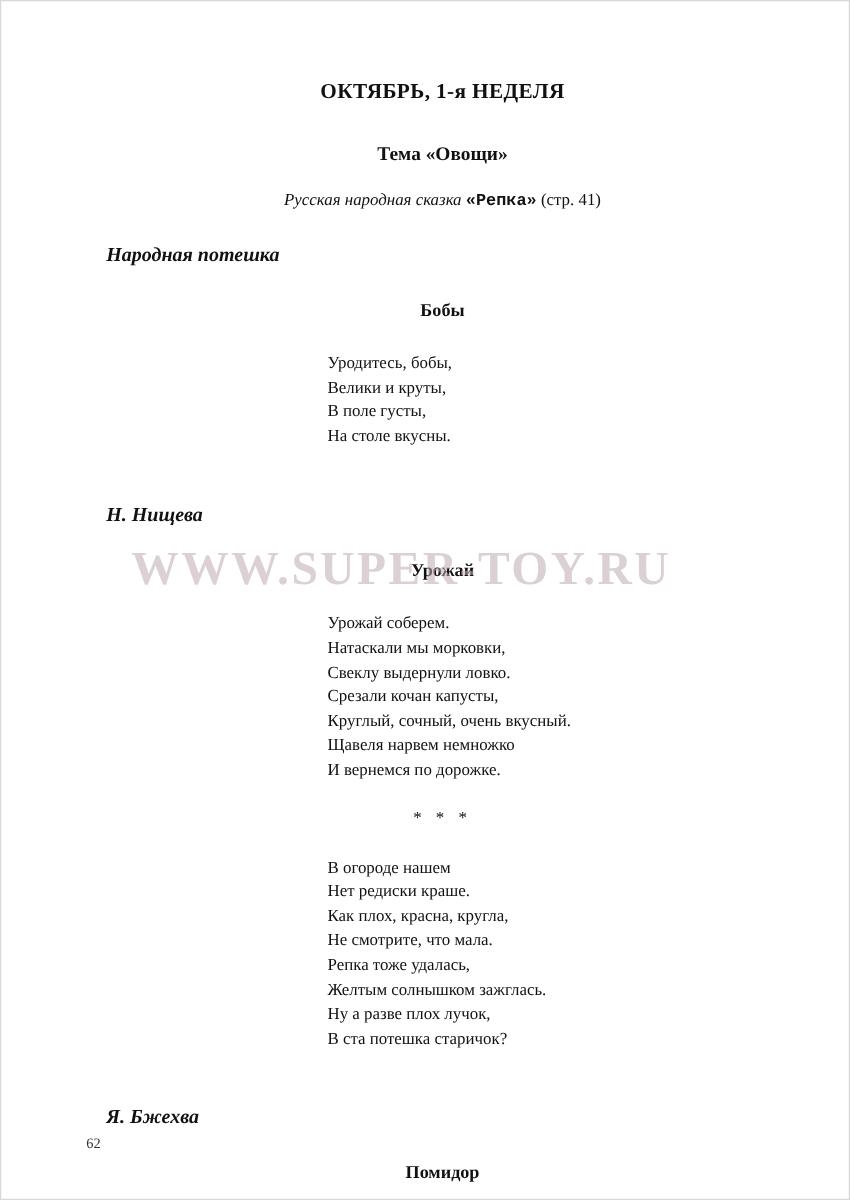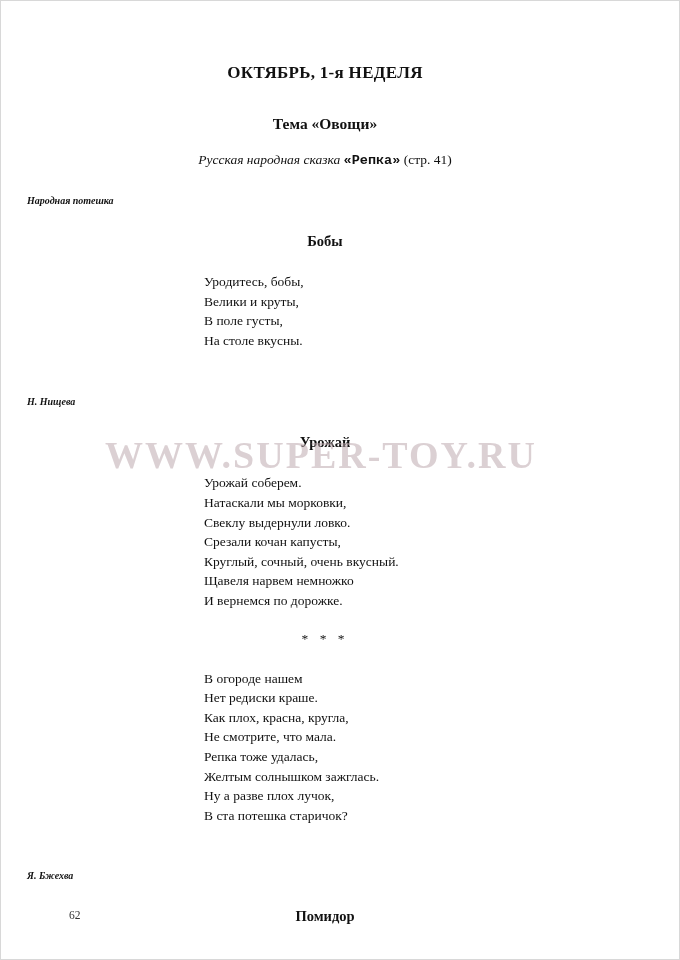--- a/index.html
+++ b/index.html
@@ -23,21 +23,21 @@
     background: #ffffff;
     overflow: hidden;
   }
   .content {
     position: absolute;
     left: 0;
     top: 0;
     width: 680px;
     height: 679px;
     box-sizing: border-box;
-    padding: 52px 58px 0 26px;
+    padding: 52px 58px 0 84px;
   }
   .doc-title {
     text-align: center;
     font-weight: bold;
     font-size: 17px;
     letter-spacing: 0.3px;
     margin: 10px 0 0 0;
   }
   .theme-title {
     text-align: center;
@@ -53,21 +53,21 @@
   .source-line .ital {
     font-style: italic;
   }
   .source-line .bold {
     font-weight: bold;
     font-family: Liberation Mono, monospace;
   }
   .author {
     font-style: italic;
     font-weight: bold;
-    font-size: 10px;
+    font-size: 16px;
     margin: 0;
     padding: 0;
   }
   .author-potyeshka { margin-top: 27px; }
   .author-nish { margin-top: 46px; }
   .author-bzh { margin-top: 45px; font-style: italic; }
 
   .poem-title {
     text-align: center;
     font-weight: bold;

